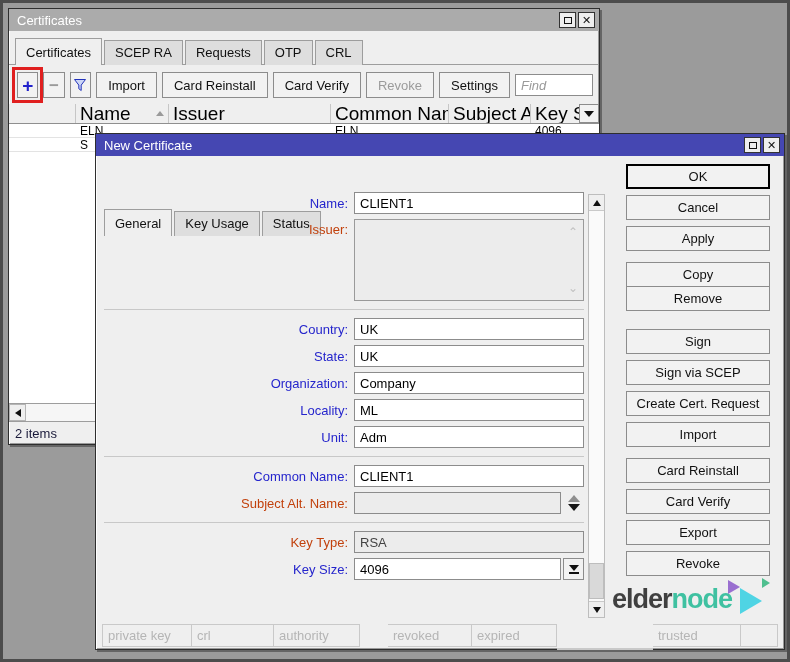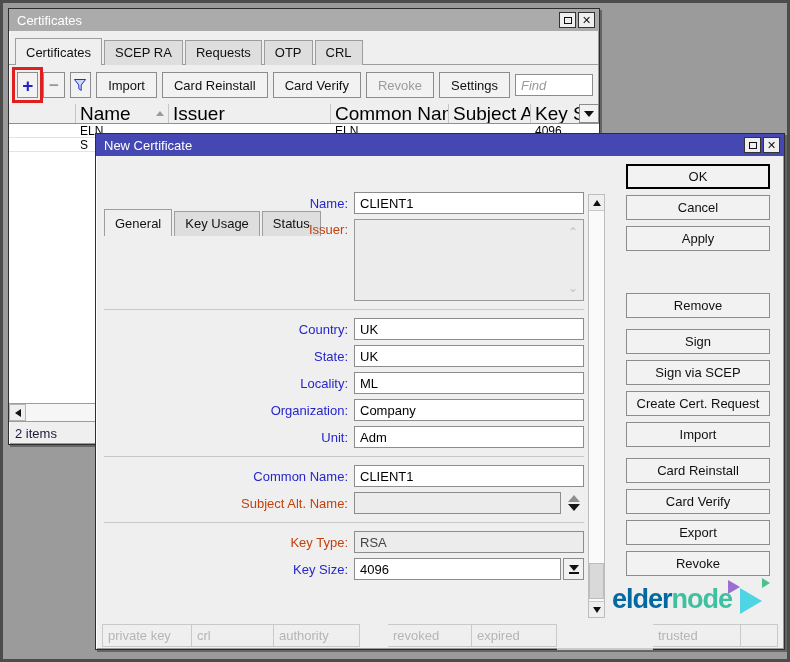--- a/index.html
+++ b/index.html
@@ -104,35 +104,35 @@
              display:flex; flex-direction:column; align-items:center; justify-content:center; gap:1px; }
   .dropbtn .bar { width:10px; height:2px; background:#111; }
 
   
   .sbtn {
     position:absolute; left:530px; width:144px; height:25px;
     background:#f2f2f2; border:1px solid #8c8c8c; font-size:13px; color:#111;
     display:flex; align-items:center; justify-content:center; white-space:nowrap;
   }
   .sbtn.default { border:2px solid #000; }
-  .b0{top:30px}.b1{top:61px}.b2{top:92px}.b3{top:128px}.b4{top:159px}
+  .b0{top:30px}.b1{top:61px}.b2{top:92px}.b3{top:128px}.b4{top:152px}
   .b5{top:195px}.b6{top:226px}.b7{top:257px}.b8{top:288px}
   .b9{top:324px}.b10{top:355px}.b11{top:386px}.b12{top:417px}
 
   
   .dstatus { position:absolute; left:6px; right:6px; top:490px; height:23px; display:flex; }
   .dcell { border:1px solid #c9c9c9; border-left:none; background:#efefef;
            font-size:13px; color:#b5b5b5; display:flex; align-items:center; padding:0 5px;
            overflow:hidden; white-space:nowrap; }
   .dcell:first-child { border-left:1px solid #c9c9c9; }
 
   
   .logo { position:absolute; right:14px; top:446px; display:flex; align-items:center; }
   .logo-word { font-size:27px; font-weight:bold; letter-spacing:-1px; }
-  .logo-elder { color:#0369a1; }
+  .logo-elder { color:#404040; }
   .logo-node  { color:#3fc1a1; }
   .logo-tris { position:relative; width:42px; height:38px; margin-left:-4px; }
   .tri { position:absolute; width:0; height:0; }
   .tri-cyan   { border-top:13px solid transparent; border-bottom:13px solid transparent; border-left:22px solid #4fd4e4; left:12px; top:8px; }
   .tri-purple { border-top:7px solid transparent; border-bottom:7px solid transparent; border-left:12px solid #9a6fd0; left:0px; top:0px; }
   .tri-green  { border-top:5px solid transparent; border-bottom:5px solid transparent; border-left:8px solid #4fbf8f; right:0px; top:-2px; }
 </style>
 </head>
 <body>
 
@@ -259,26 +259,26 @@
 
       <div class="frow">
         <label class="chg">Country:</label>
         <input type="text" value="UK" style="">
       </div>
       <div class="frow">
         <label class="chg">State:</label>
         <input type="text" value="UK" style="">
       </div>
       <div class="frow">
+        <label class="chg">Organization:</label>
+        <input type="text" value="Company" style="">
+      </div>
+      <div class="frow">
         <label class="chg">Locality:</label>
         <input type="text" value="ML" style="">
-      </div>
-      <div class="frow">
-        <label class="chg">Organization:</label>
-        <input type="text" value="Company" style="">
       </div>
       <div class="frow">
         <label class="chg">Unit:</label>
         <input type="text" value="Adm" style="">
       </div>
 
       <hr class="fsep">
 
       <div class="frow">
         <label class="chg">Common Name:</label>
@@ -315,20 +315,21 @@
         </span>
       <span class="vthumb" style="bottom:18px;"></span>
       <span class="scr-btn bottom">
           <span class="arr-down"></span>
         </span>
     </div>
 
     <button class="sbtn default b0">OK</button>
     <button class="sbtn b1">Cancel</button>
     <button class="sbtn b2">Apply</button>
+    <button class="sbtn b3">Copy</button>
     <button class="sbtn b4">Remove</button>
     <button class="sbtn b5">Sign</button>
     <button class="sbtn b6">Sign via SCEP</button>
     <button class="sbtn b7">Create Cert. Request</button>
     <button class="sbtn b8">Import</button>
     <button class="sbtn b9">Card Reinstall</button>
     <button class="sbtn b10">Card Verify</button>
     <button class="sbtn b11">Export</button>
     <button class="sbtn b12">Revoke</button>
 

